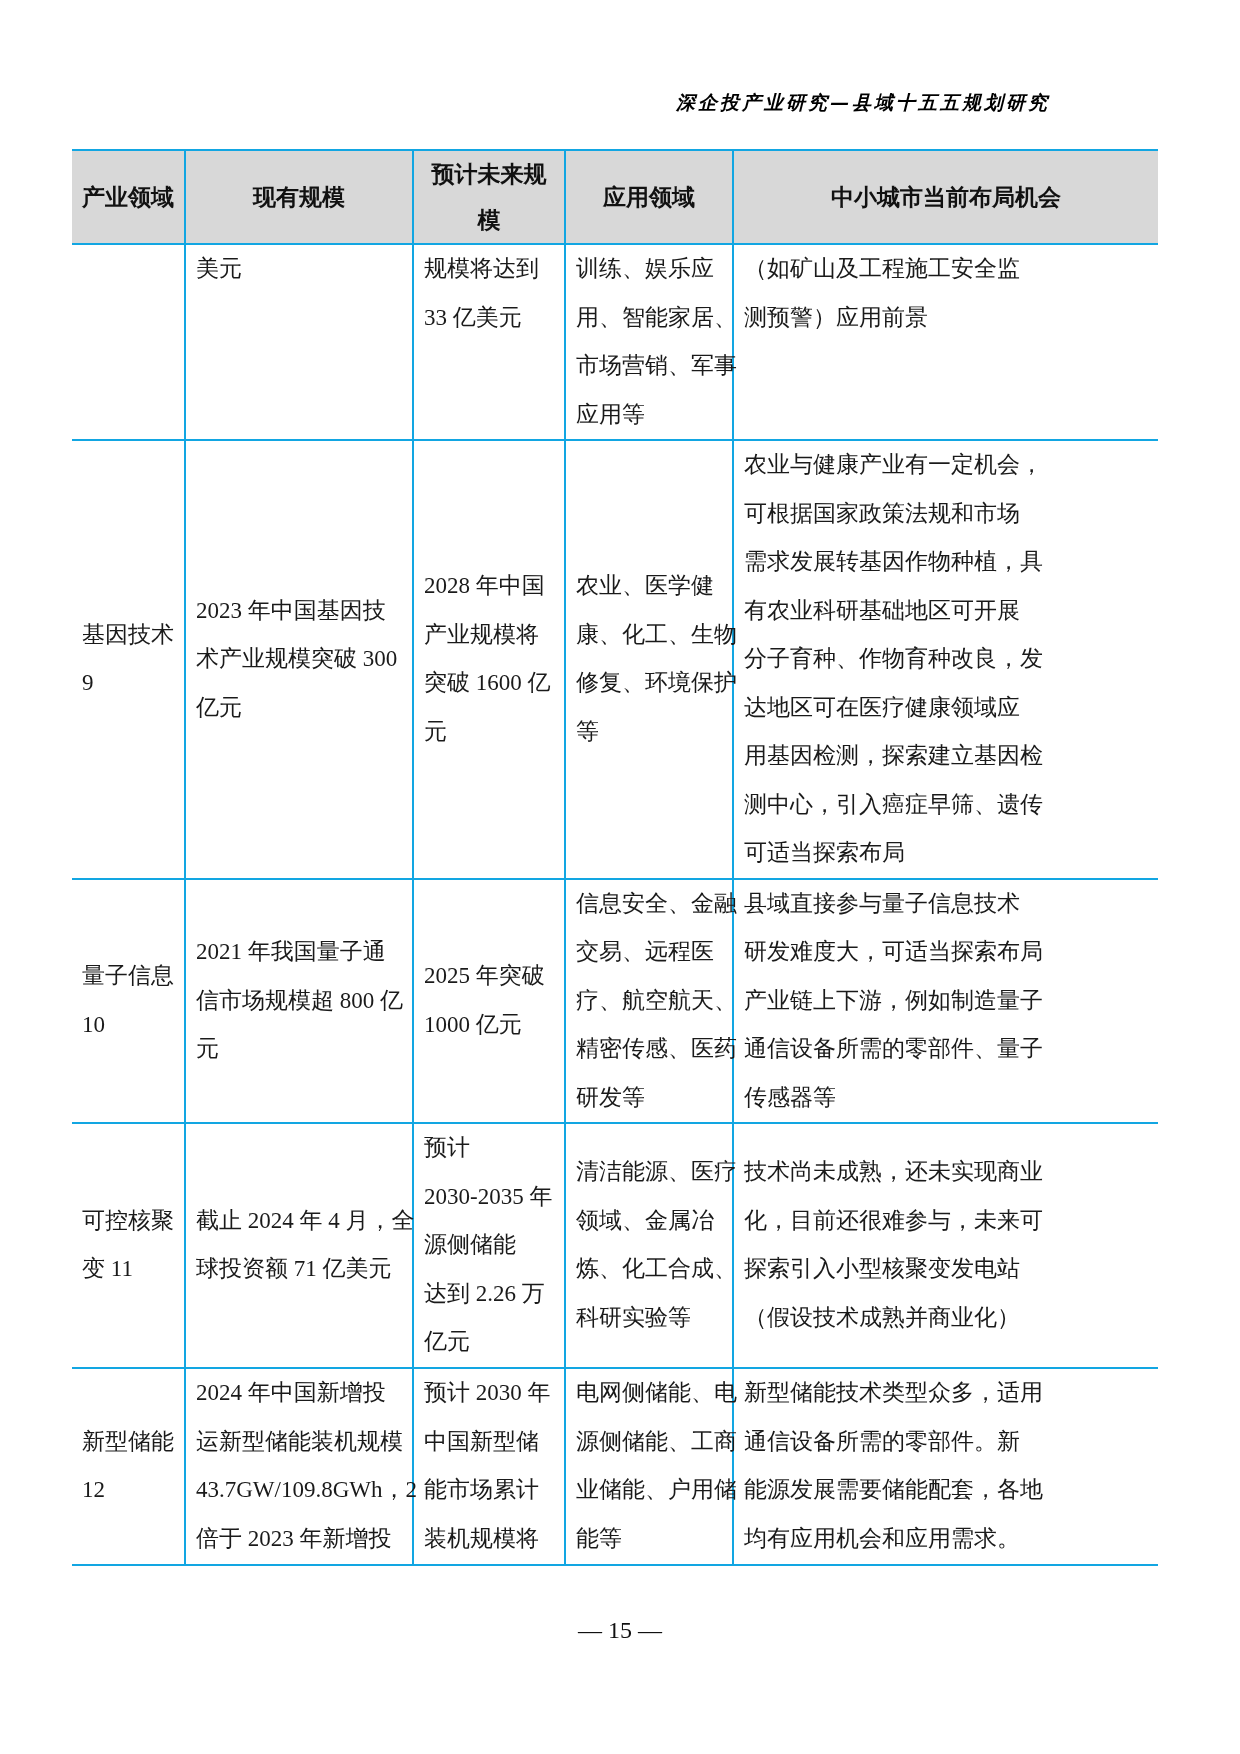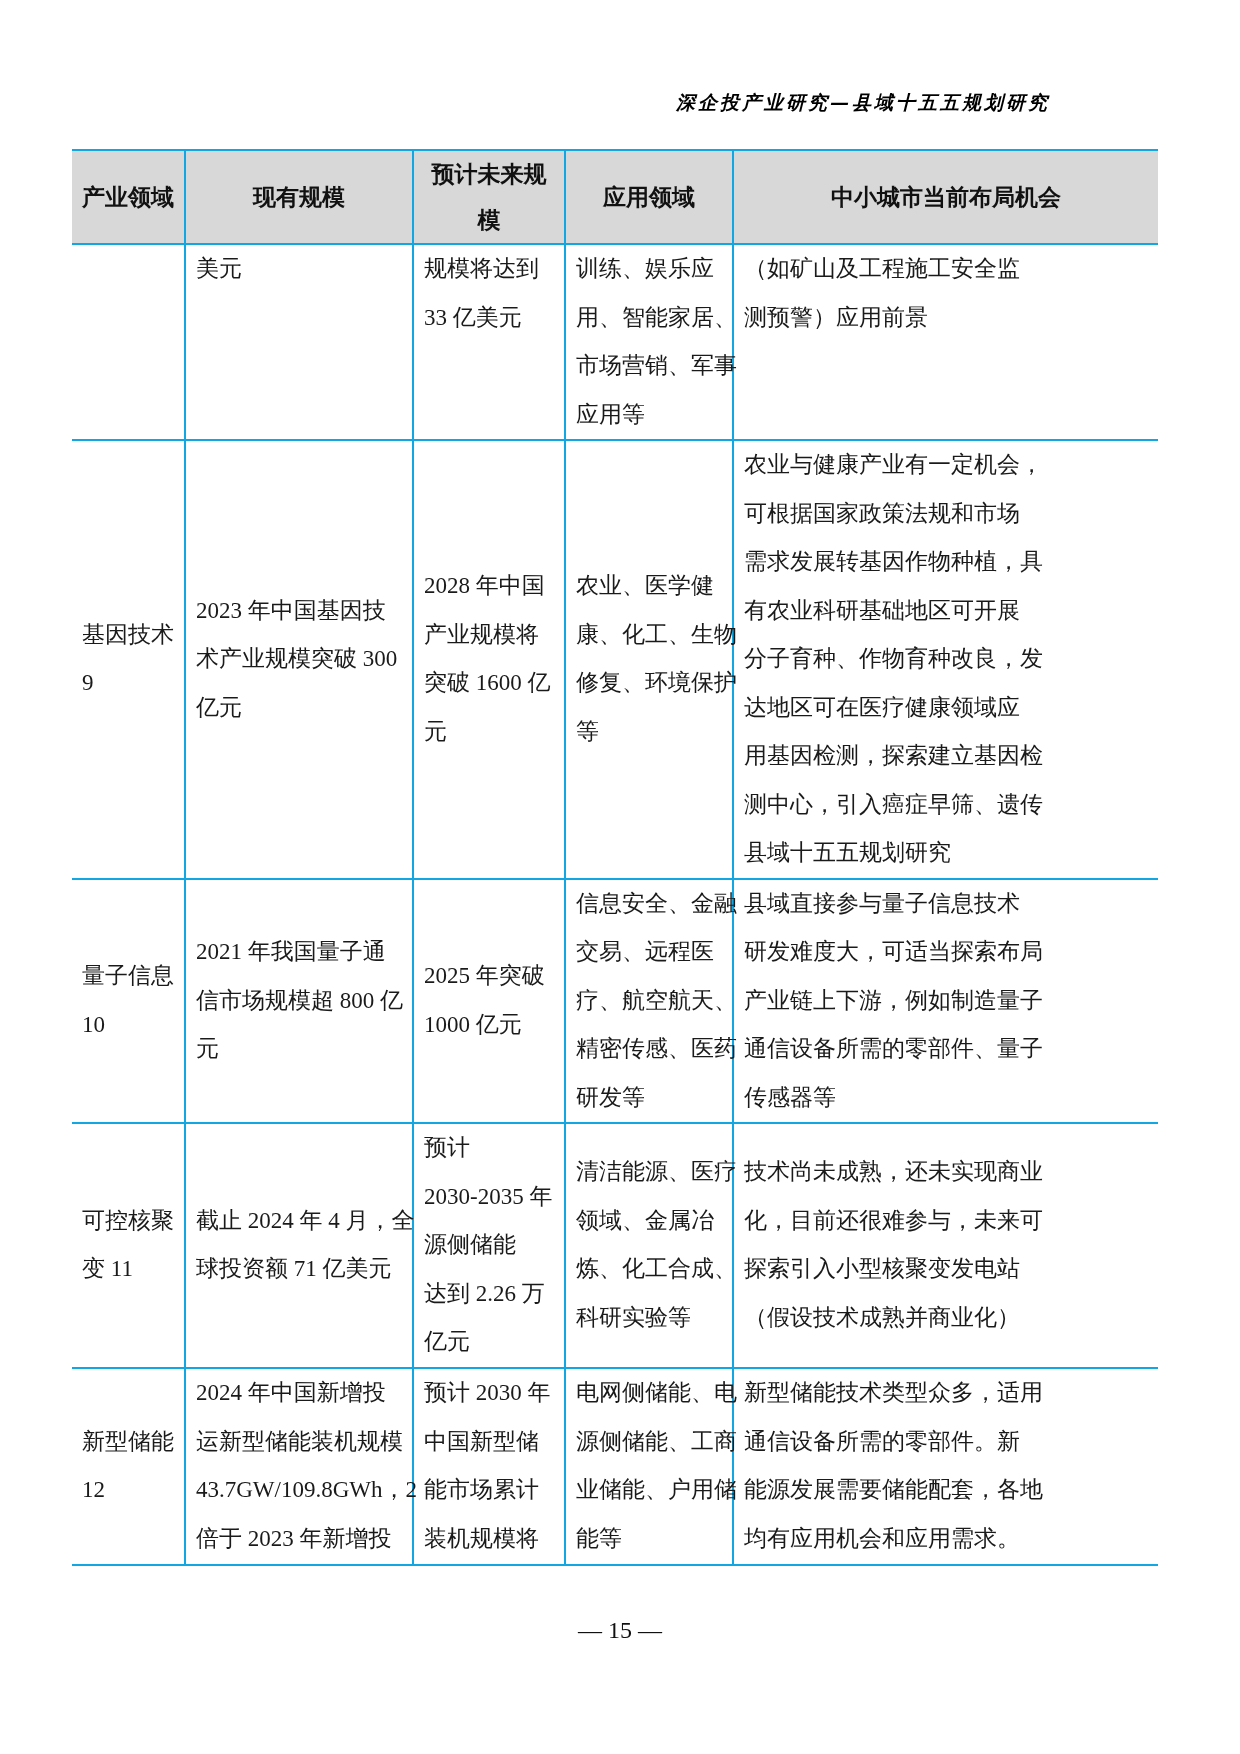--- a/index.html
+++ b/index.html
@@ -154,21 +154,21 @@
         </td>
       <td>
           <span class="cell-line">农业与健康产业有一定机会，</span>
           <span class="cell-line">可根据国家政策法规和市场</span>
           <span class="cell-line">需求发展转基因作物种植，具</span>
           <span class="cell-line">有农业科研基础地区可开展</span>
           <span class="cell-line">分子育种、作物育种改良，发</span>
           <span class="cell-line">达地区可在医疗健康领域应</span>
           <span class="cell-line">用基因检测，探索建立基因检</span>
           <span class="cell-line">测中心，引入癌症早筛、遗传</span>
-          <span class="cell-line">县域十五五规划研究</span>
+          <span class="cell-line">可适当探索布局</span>
         </td>
     </tr>
 
     <tr class="row-3">
       <td>
           <span class="cell-line">量子信息</span>
           <span class="cell-line">10</span>
         </td>
       <td>
           <span class="cell-line">2021 年我国量子通</span>

